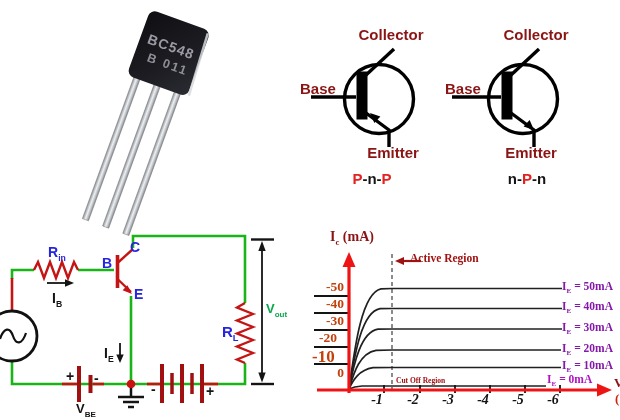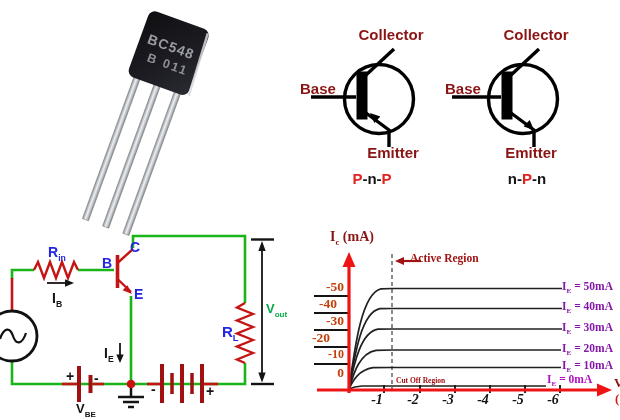--- a/index.html
+++ b/index.html
@@ -212,24 +212,24 @@
 <span class="t sans ctr blk" style="left:86px;top:402px;font-size:13px;"><span>V</span><sub>BE</sub></span>
 <span class="t sans ctr blk" style="left:180px;top:422px;font-size:10px;"><span>V</span><sub>CE</sub></span>
 <span class="t sans blk" style="left:66px;top:369px;font-size:14px;">+</span>
 <span class="t sans blk" style="left:94px;top:371px;font-size:14px;">-</span>
 <span class="t sans blk" style="left:151px;top:382px;font-size:14px;">-</span>
 <span class="t sans blk" style="left:206px;top:384px;font-size:14px;">+</span>
 
 <span class="t serif dkred" style="left:330px;top:230px;font-size:14px;"><span>I</span><sub>c</sub><span> (mA)</span></span>
 
 <span class="t serif ytick" style="left:312px;top:280px;width:32px;text-align:right;font-size:13.5px;">-50</span>
-<span class="t serif ytick" style="left:312px;top:297px;width:32px;text-align:center;font-size:13.5px;">-40</span>
+<span class="t serif ytick" style="left:312px;top:297px;width:32px;text-align:right;font-size:13.5px;">-40</span>
 <span class="t serif ytick" style="left:312px;top:314px;width:32px;text-align:right;font-size:13.5px;">-30</span>
-<span class="t serif ytick" style="left:312px;top:331px;width:32px;text-align:left;font-size:13.5px;">-20</span>
-<span class="t serif ytick" style="left:312px;top:348px;width:32px;text-align:right;font-size:12px;">-10</span>
+<span class="t serif ytick" style="left:312px;top:331px;width:32px;text-align:center;font-size:13.5px;">-20</span>
+<span class="t serif ytick" style="left:312px;top:348px;width:32px;text-align:left;font-size:17px;">-10</span>
 <span class="t serif ytick" style="left:312px;top:366px;width:32px;text-align:right;font-size:13.5px;">0</span>
 
 <span class="t serif ital blk ctr" style="left:377px;top:393px;font-size:14px;">-1</span>
 <span class="t serif ital blk ctr" style="left:413px;top:393px;font-size:14px;">-2</span>
 <span class="t serif ital blk ctr" style="left:448px;top:393px;font-size:14px;">-3</span>
 <span class="t serif ital blk ctr" style="left:483px;top:393px;font-size:14px;">-4</span>
 <span class="t serif ital blk ctr" style="left:518px;top:393px;font-size:14px;">-5</span>
 <span class="t serif ital blk ctr" style="left:553px;top:393px;font-size:14px;">-6</span>
 
 <span class="t serif" style="left:410px;top:253px;font-size:11.5px;color:#a01212;">Active Region</span>

